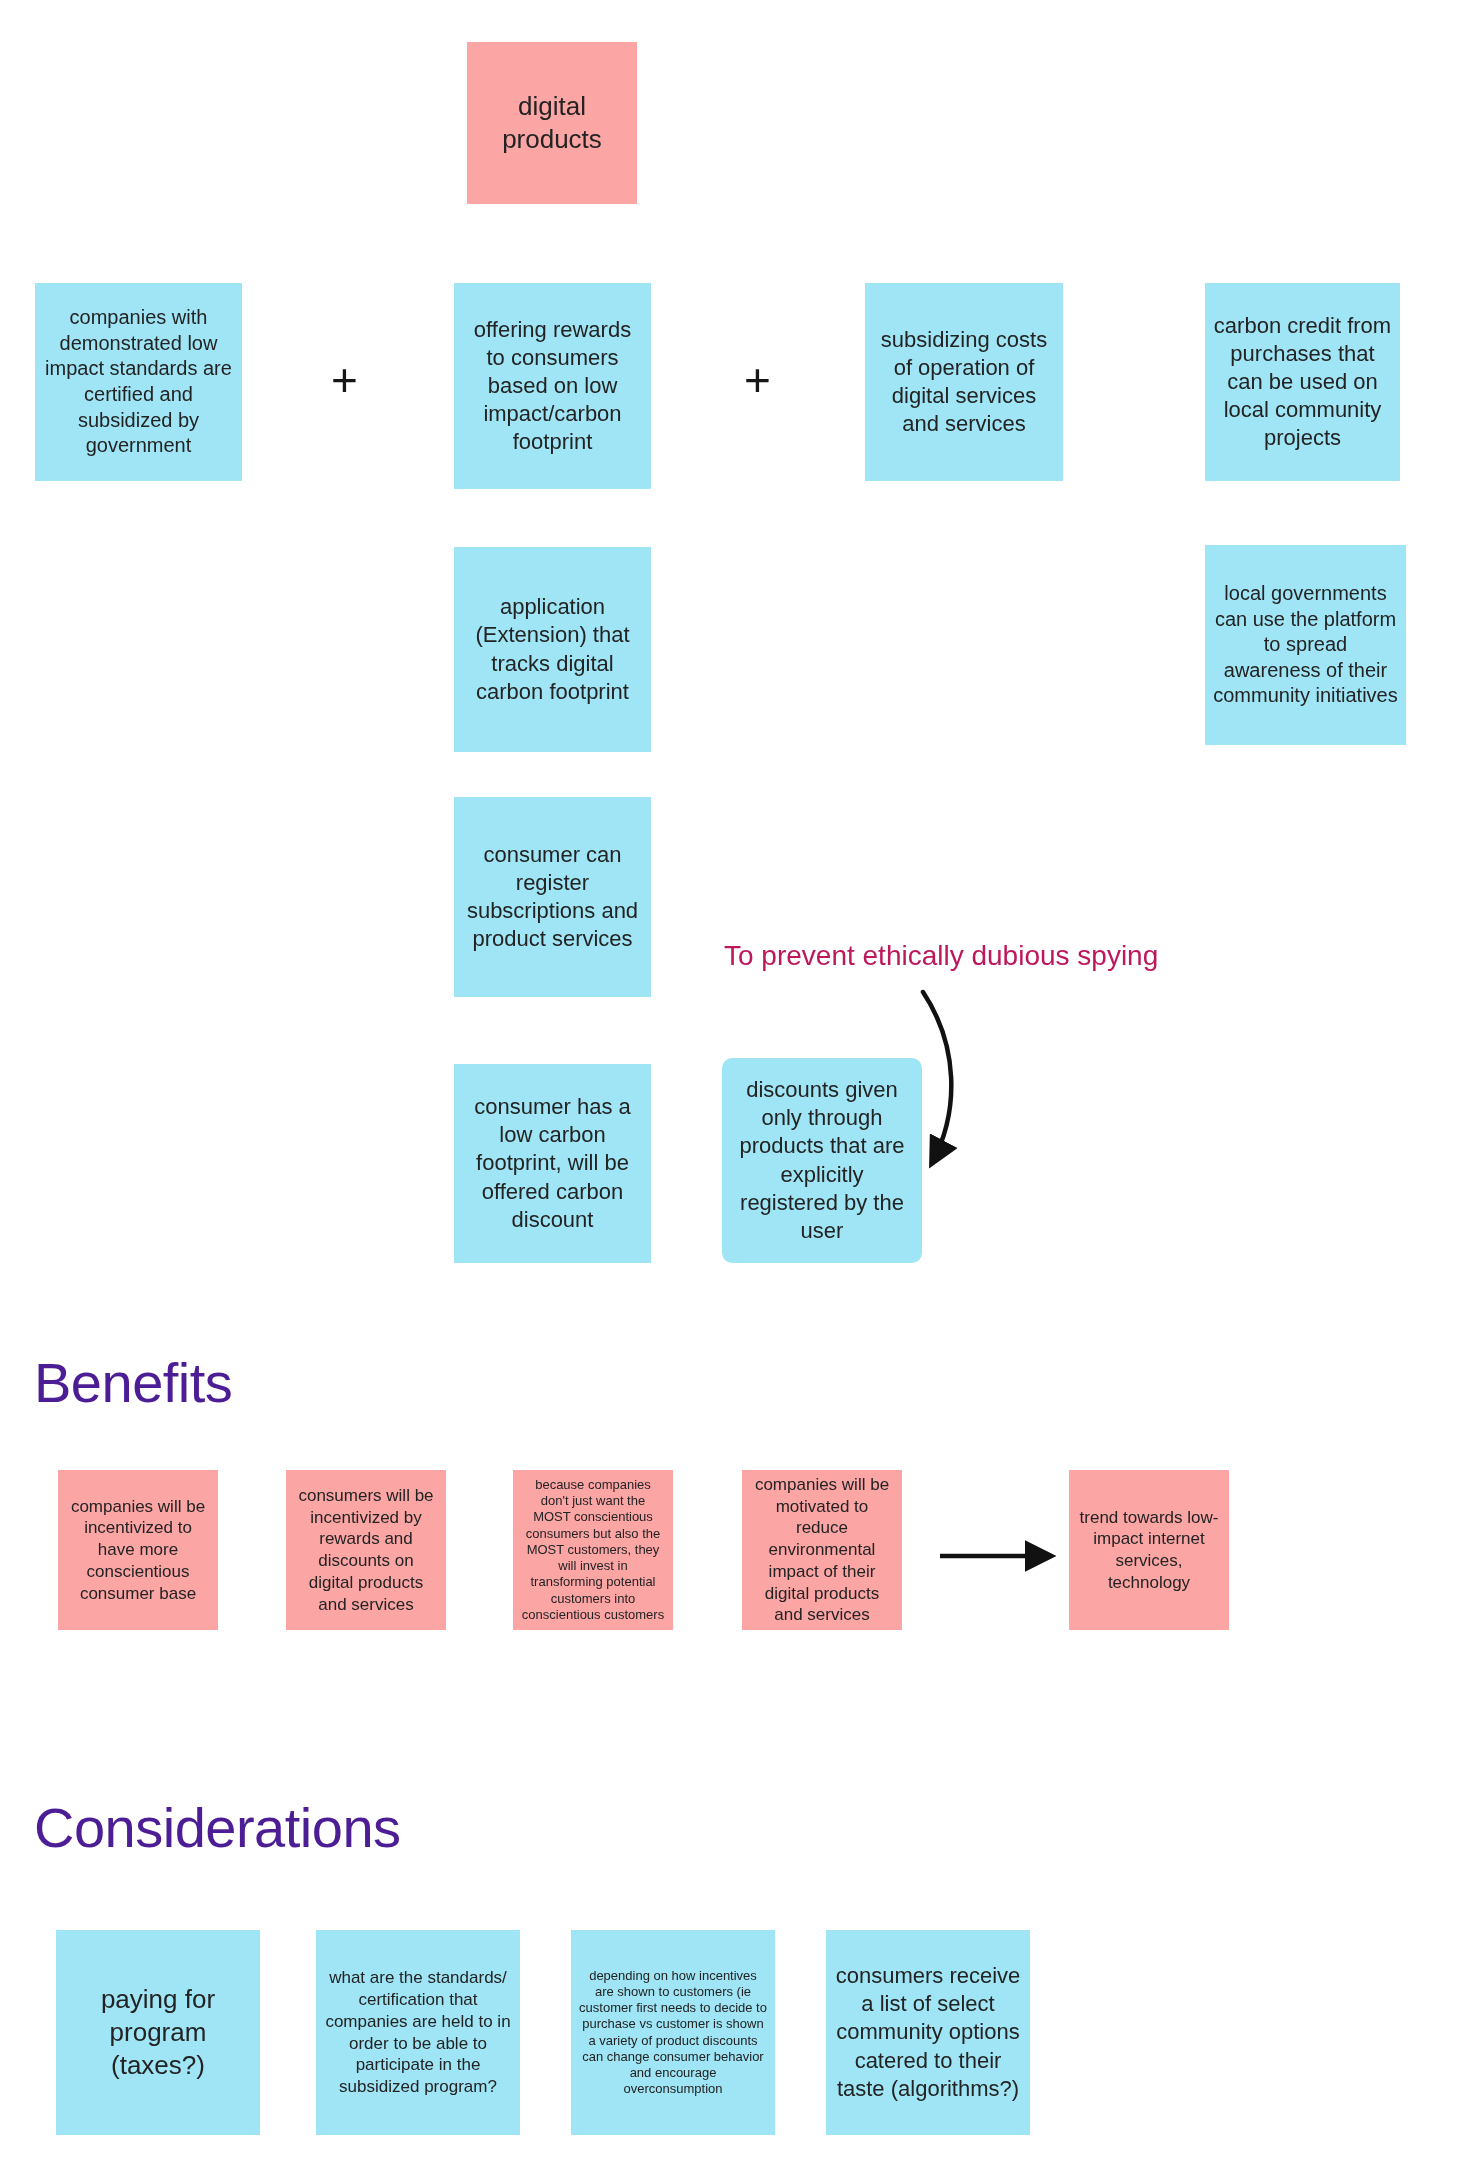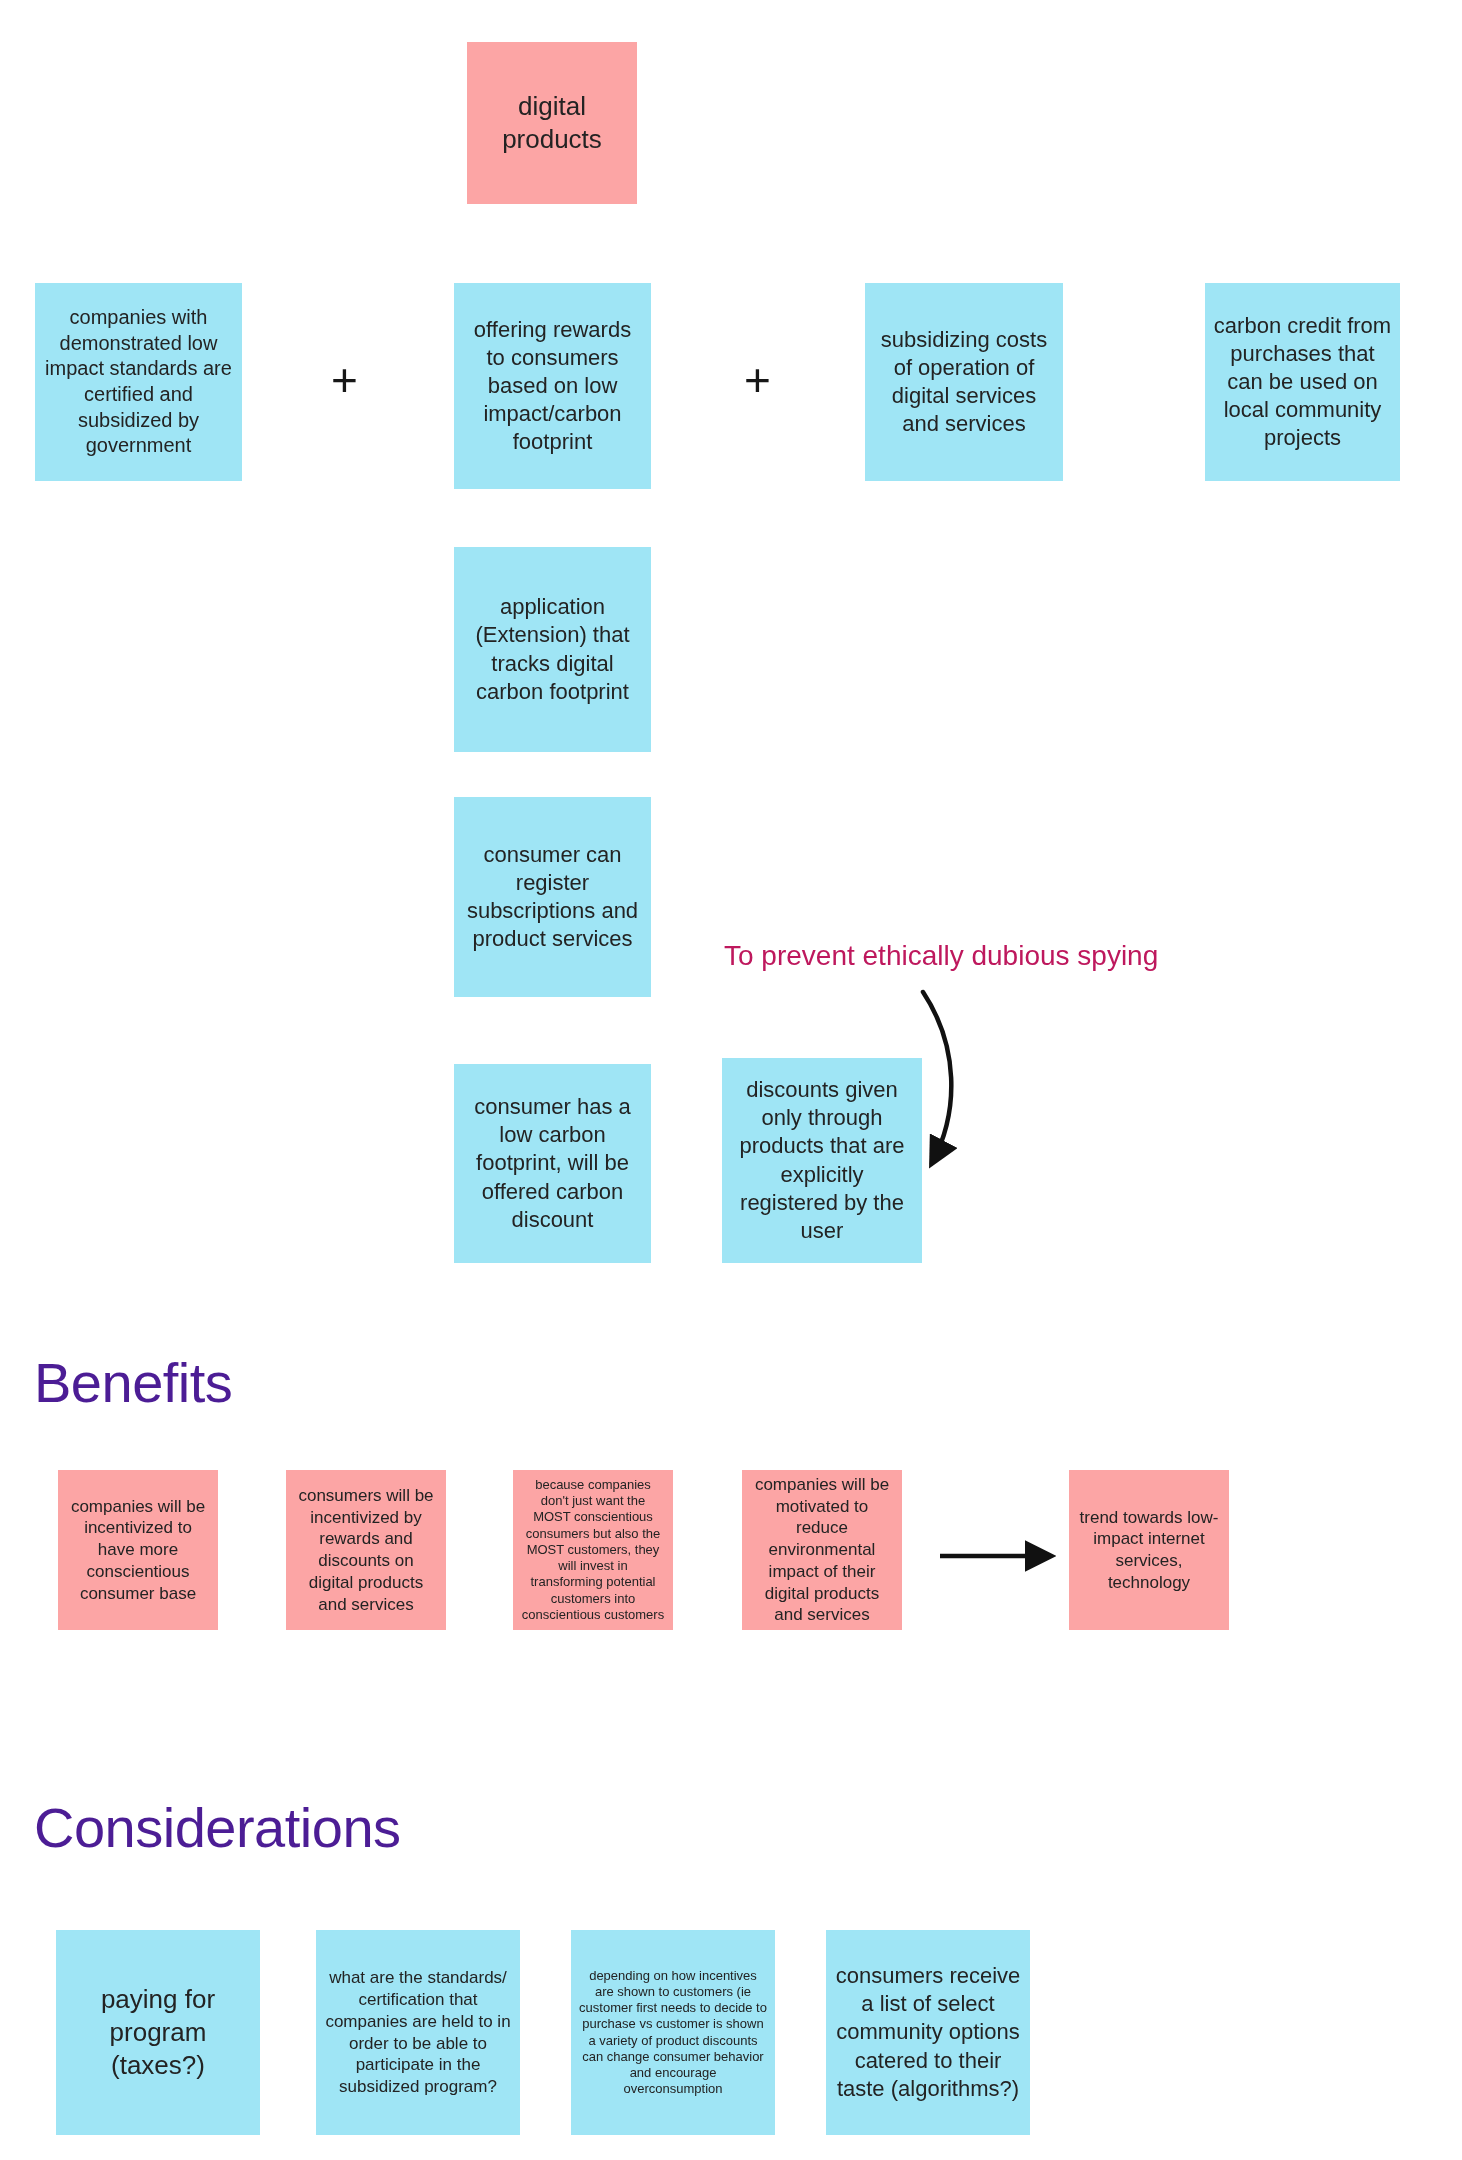--- a/index.html
+++ b/index.html
@@ -122,22 +122,25 @@
   </div>
 
   <div class="note note-blue t-md" style="left:454px; top:797px; width:197px; height:200px;">
     <span>consumer can register subscriptions and product services</span>
   </div>
 
   <div class="note note-blue t-md" style="left:454px; top:1064px; width:197px; height:199px;">
     <span>consumer has a low carbon footprint, will be offered carbon discount</span>
   </div>
 
-
-  <div class="note note-blue t-md" style="left:722px; top:1058px; width:200px; height:205px;">
+  <div class="note note-blue t-sm" style="left:1205px; top:545px; width:201px; height:200px;">
+    <span>local governments can use the platform to spread awareness of their community initiatives</span>
+  </div>
+
+  <div class="note note-blue t-md" style="left:722px; top:1058px; width:200px; height:205px;border-radius:10px;">
     <span>discounts given only through products that are explicitly registered by the user</span>
   </div>
 
   <div class="annotation" style="left:724px; top:940px;">
     <span>To prevent ethically dubious spying</span>
   </div>
 
   <svg class="arrow-layer" viewBox="0 0 1462 2160">
     <defs>
       <marker id="arrowheadCurve" markerWidth="7" markerHeight="7" refX="5.6" refY="3.5" orient="auto">

